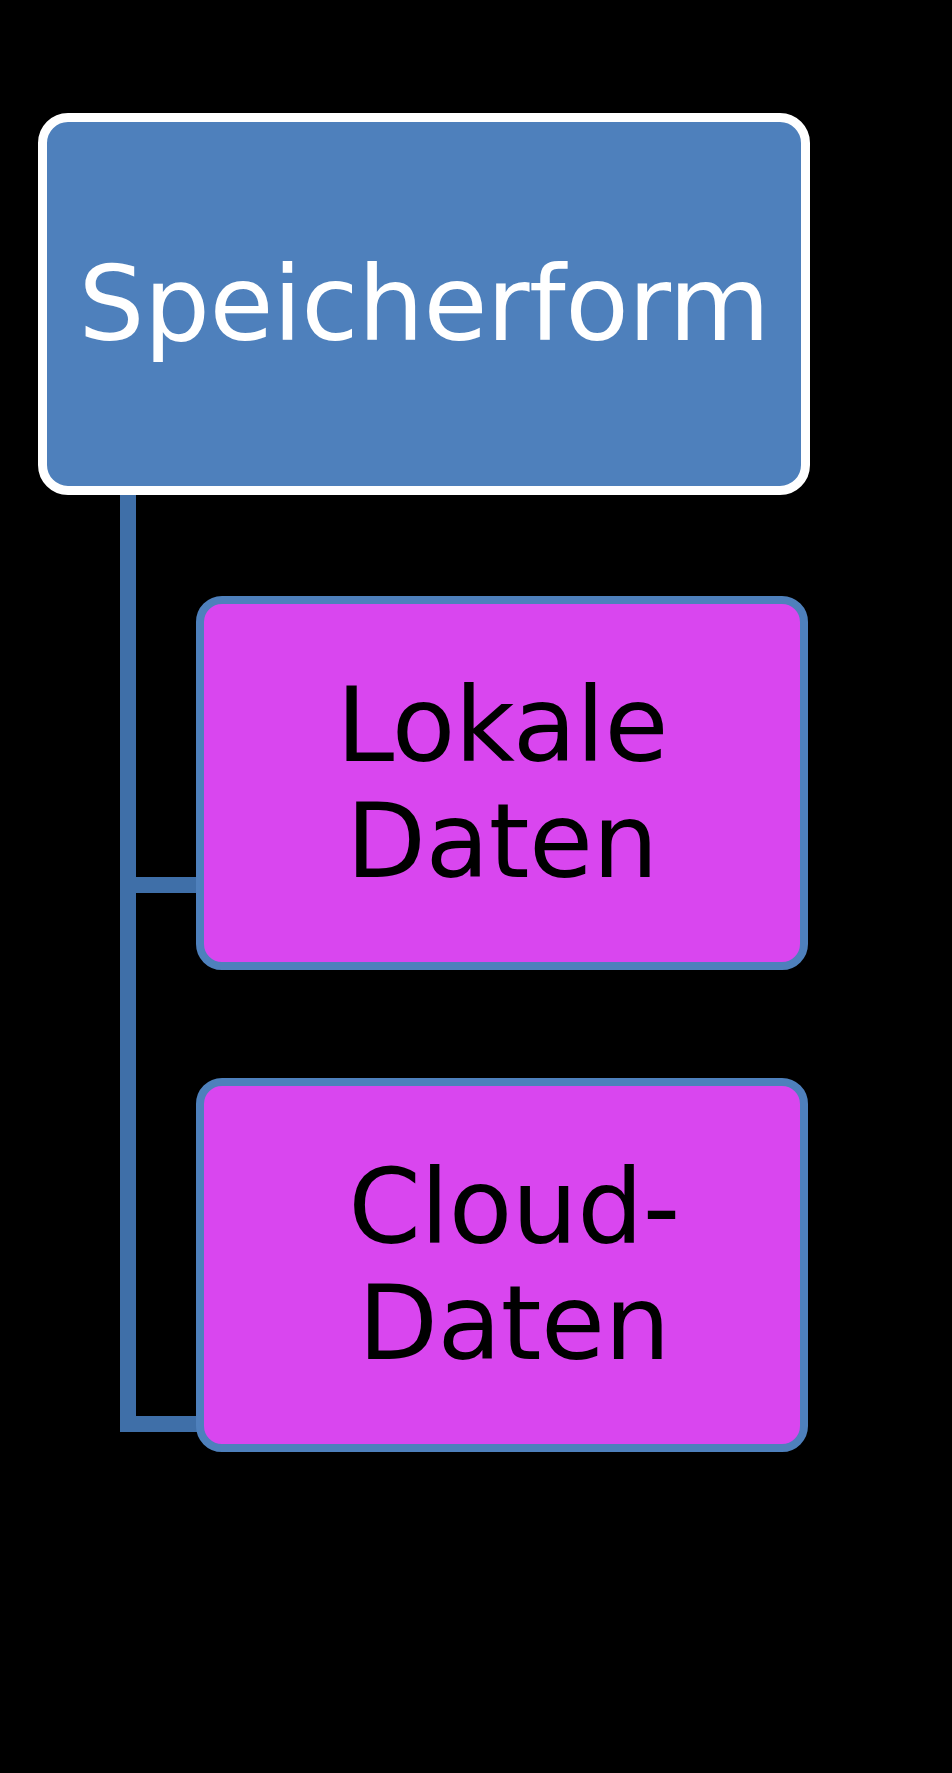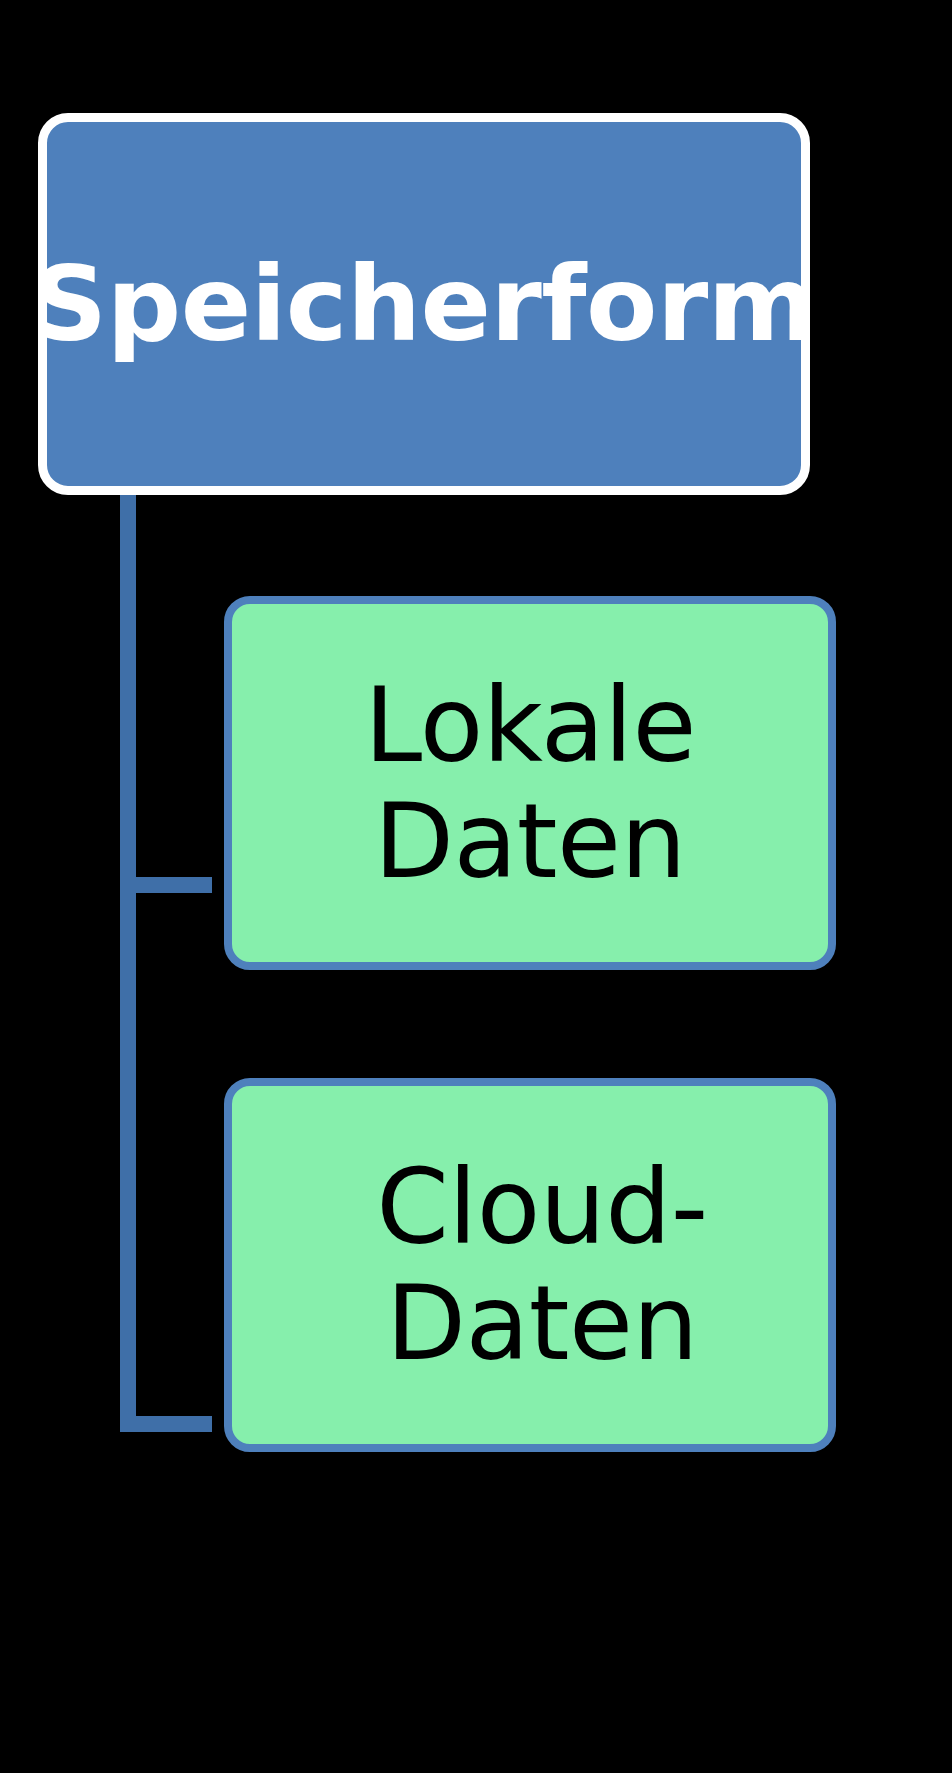--- a/index.html
+++ b/index.html
@@ -45,32 +45,31 @@
     width: 772px;
     height: 382px;
     background: #4E80BC;
     border: 9px solid #FFFFFF;
     border-radius: 30px;
   }
   .node-root .node-label {
     color: #FFFFFF;
     font-size: 104px;
     line-height: 1.08;
-    font-weight: 700;
+    font-weight: 400;
     letter-spacing: -0.5px;
   }
 
   .node-child {
     left: 196px;
     width: 612px;
     height: 374px;
-    background: #86efac;
+    background: #d946ef;
     border: 8px solid #4E80BC;
     border-radius: 26px;
-    margin-left: 28px;
   }
   .node-child .node-label {
     color: #000000;
     font-size: 104px;
     line-height: 1.12;
     font-weight: 400;
     letter-spacing: -0.5px;
     padding: 0 12px;
   }
 

